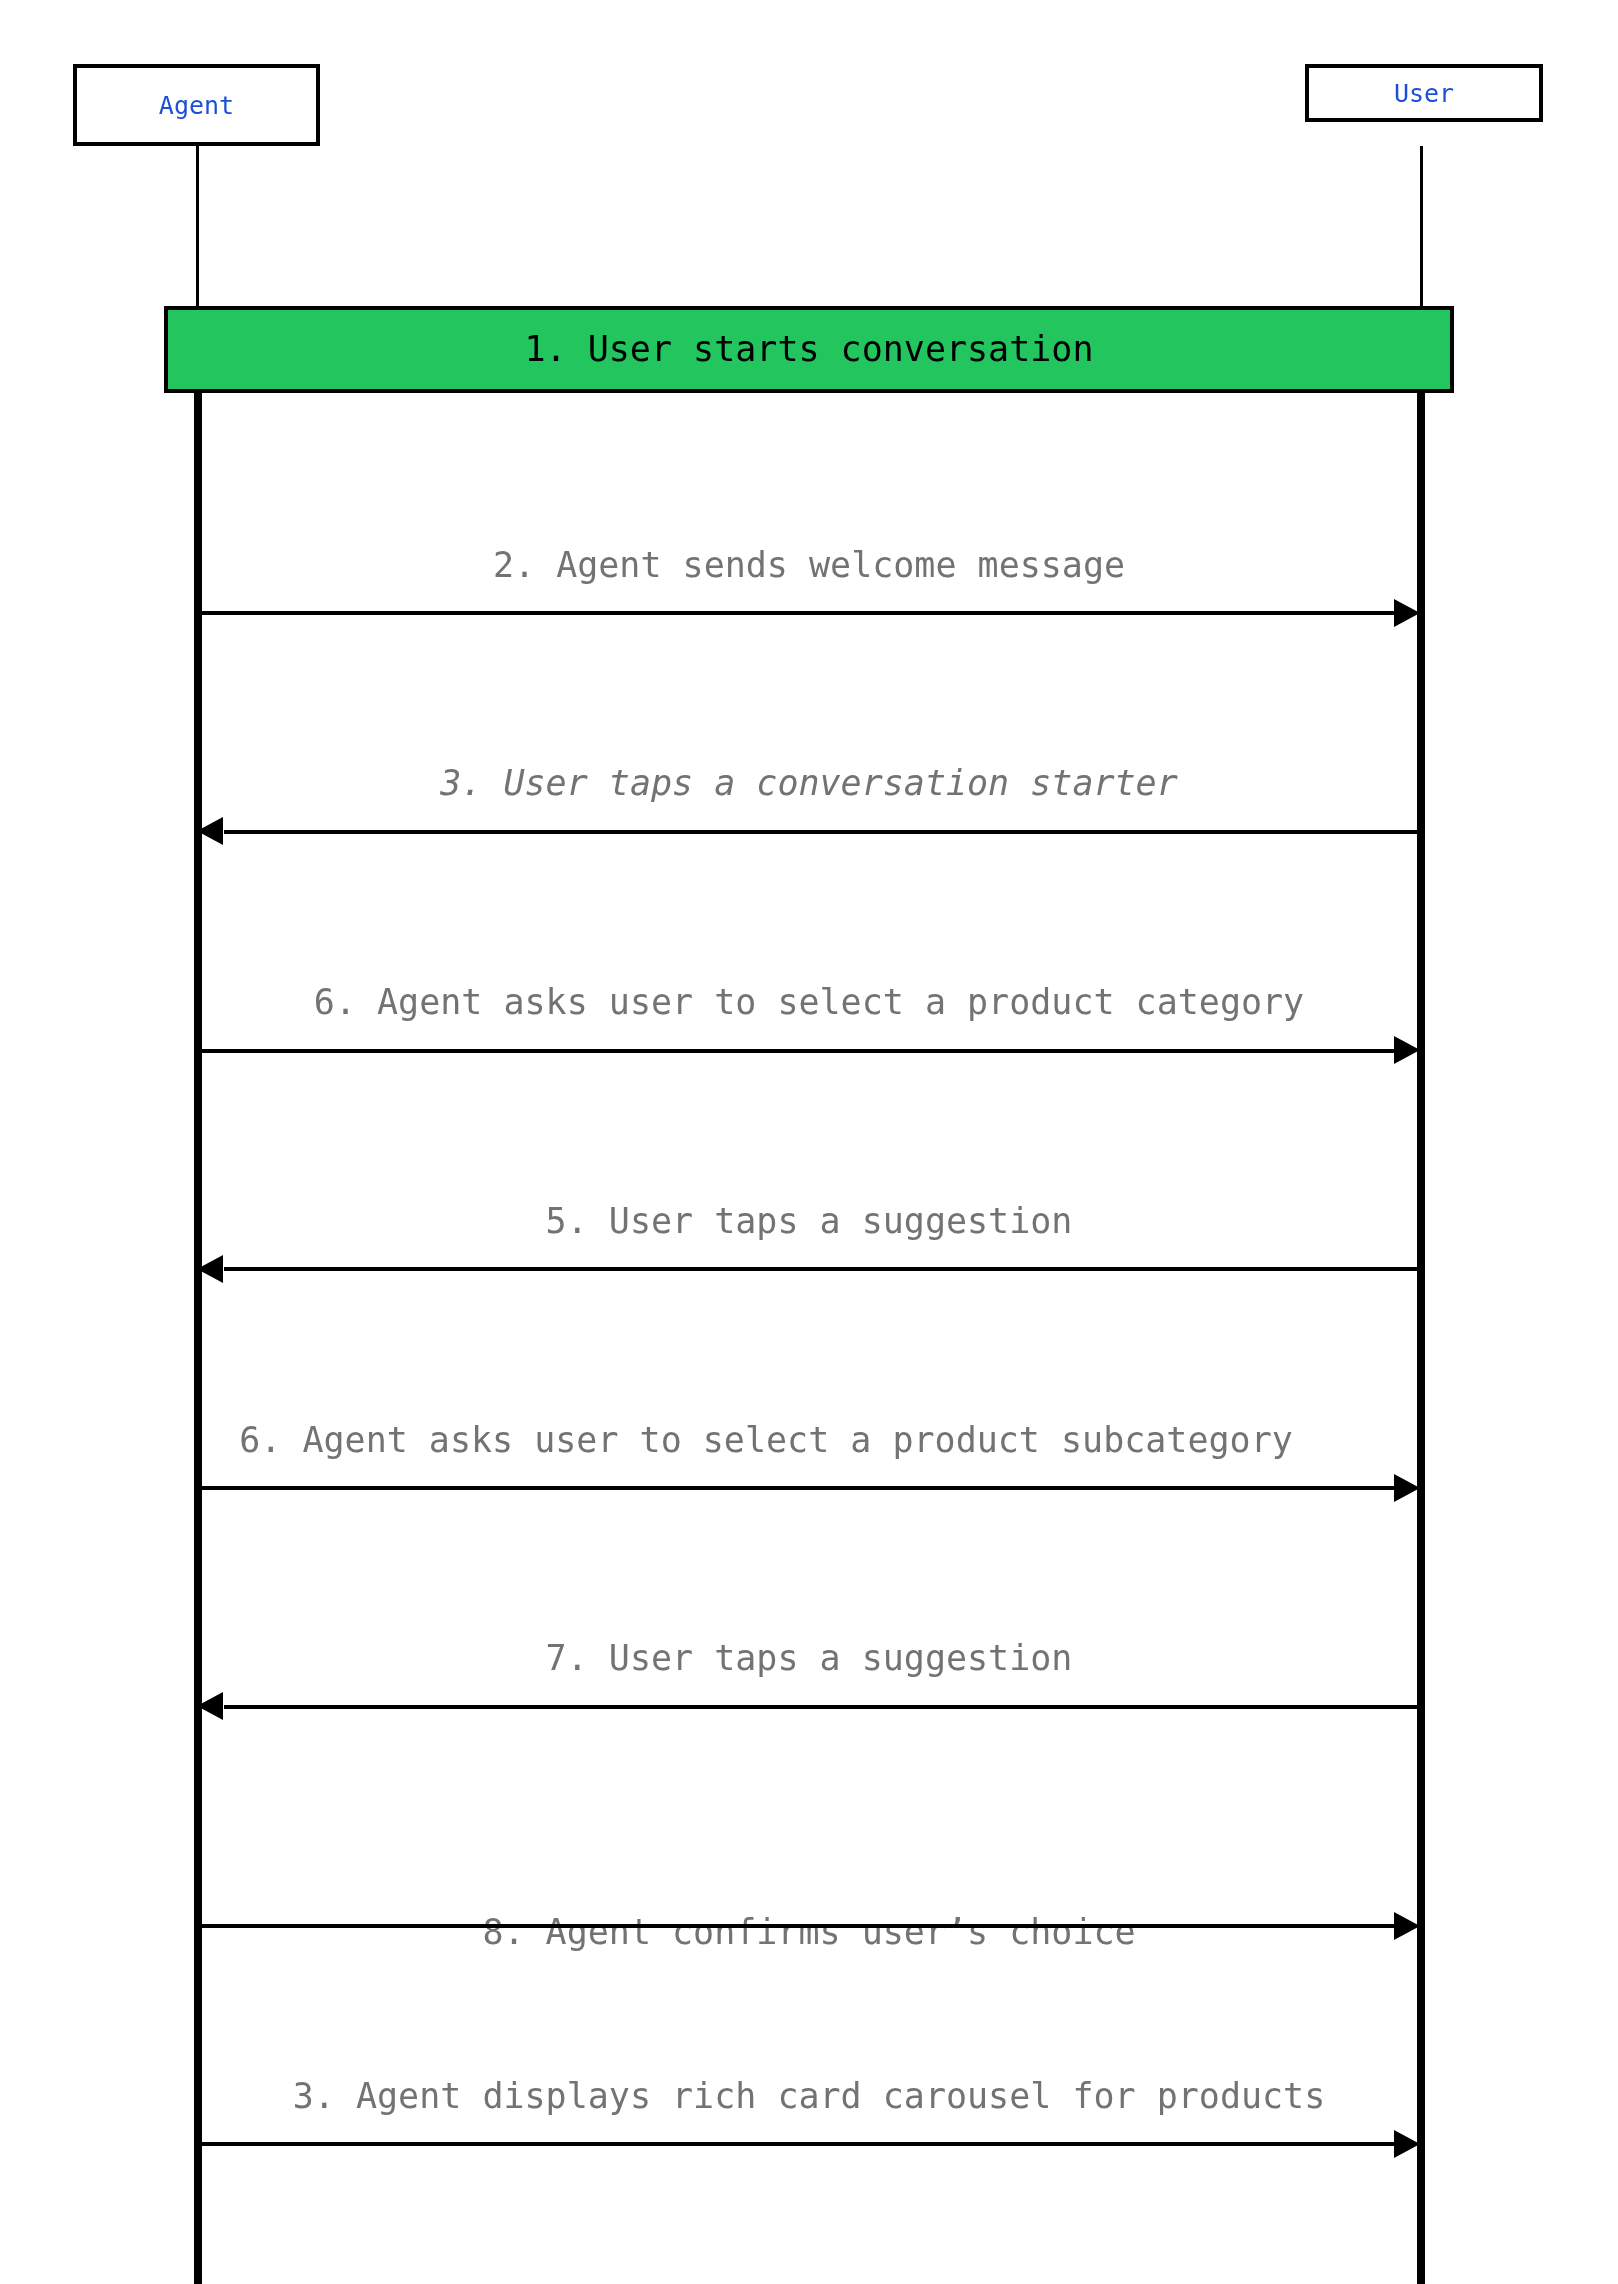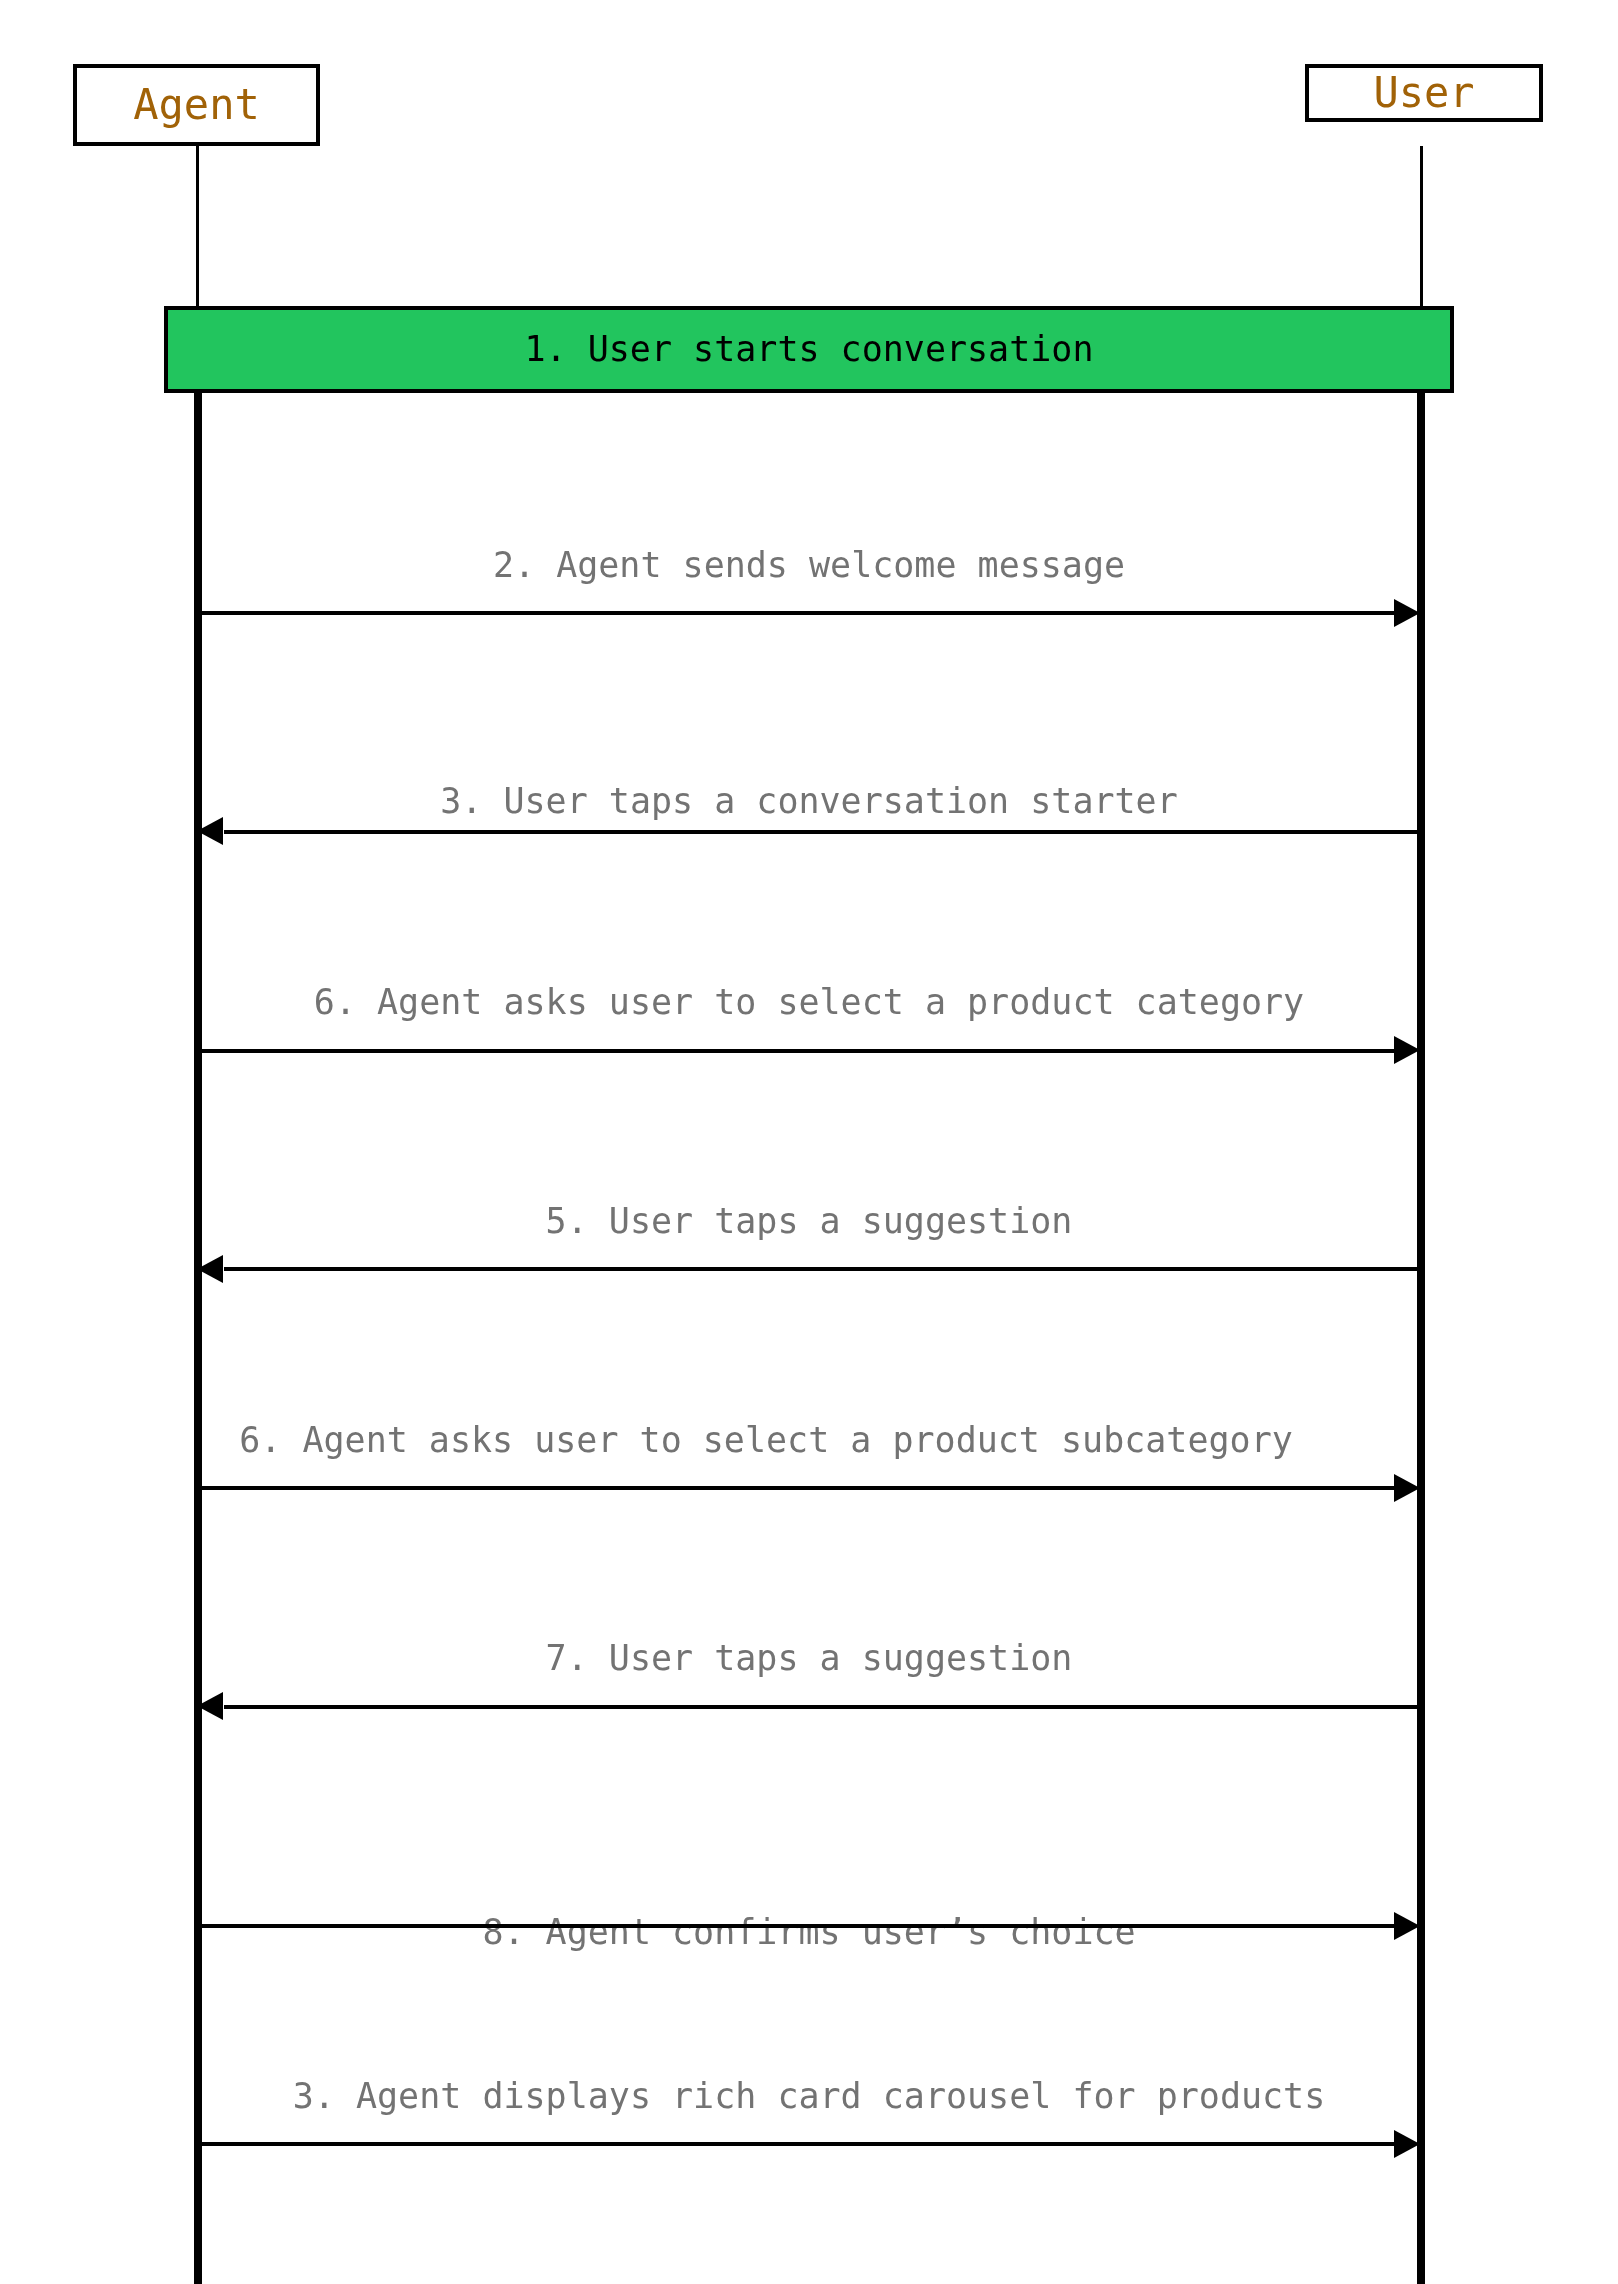--- a/index.html
+++ b/index.html
@@ -24,23 +24,23 @@
     position: absolute;
     box-sizing: border-box;
     background: #ffffff;
     border: 4.6px solid #000000;
     display: flex;
     align-items: center;
     justify-content: center;
   }
   .participant-label {
     font-family: "DejaVu Sans Mono", "Liberation Mono", monospace;
-    font-size: 42px;
+    font-size: 25px;
     line-height: 1;
-    color: #a16207;
+    color: #1d4ed8;
     white-space: nowrap;
     letter-spacing: 0px;
   }
 
   
   .lifeline {
     position: absolute;
     width: 2.7px;
     background: #000000;
   }
@@ -129,21 +129,21 @@
     <span class="note-text">1. User starts conversation</span>
   </div>
 
   <div class="message">
     <div class="message-label" style="left:809px; top:544px;">2. Agent sends welcome message</div>
     <div class="message-line" style="left:198px; top:611px; width:1198px;"></div>
     <div class="arrowhead right" style="left:1394px; top:599px;"></div>
   </div>
 
   <div class="message">
-    <div class="message-label" style="left:809px; top:780px;">3. User taps a conversation starter</div>
+    <div class="message-label" style="left:809px; top:762px;font-style:italic;">3. User taps a conversation starter</div>
     <div class="message-line" style="left:224px; top:830px; width:1198px;"></div>
     <div class="arrowhead left" style="left:197px; top:817px;"></div>
   </div>
 
   <div class="message">
     <div class="message-label" style="left:809px; top:981px;">6. Agent asks user to select a product category</div>
     <div class="message-line" style="left:198px; top:1049px; width:1198px;"></div>
     <div class="arrowhead right" style="left:1394px; top:1036px;"></div>
   </div>
 

